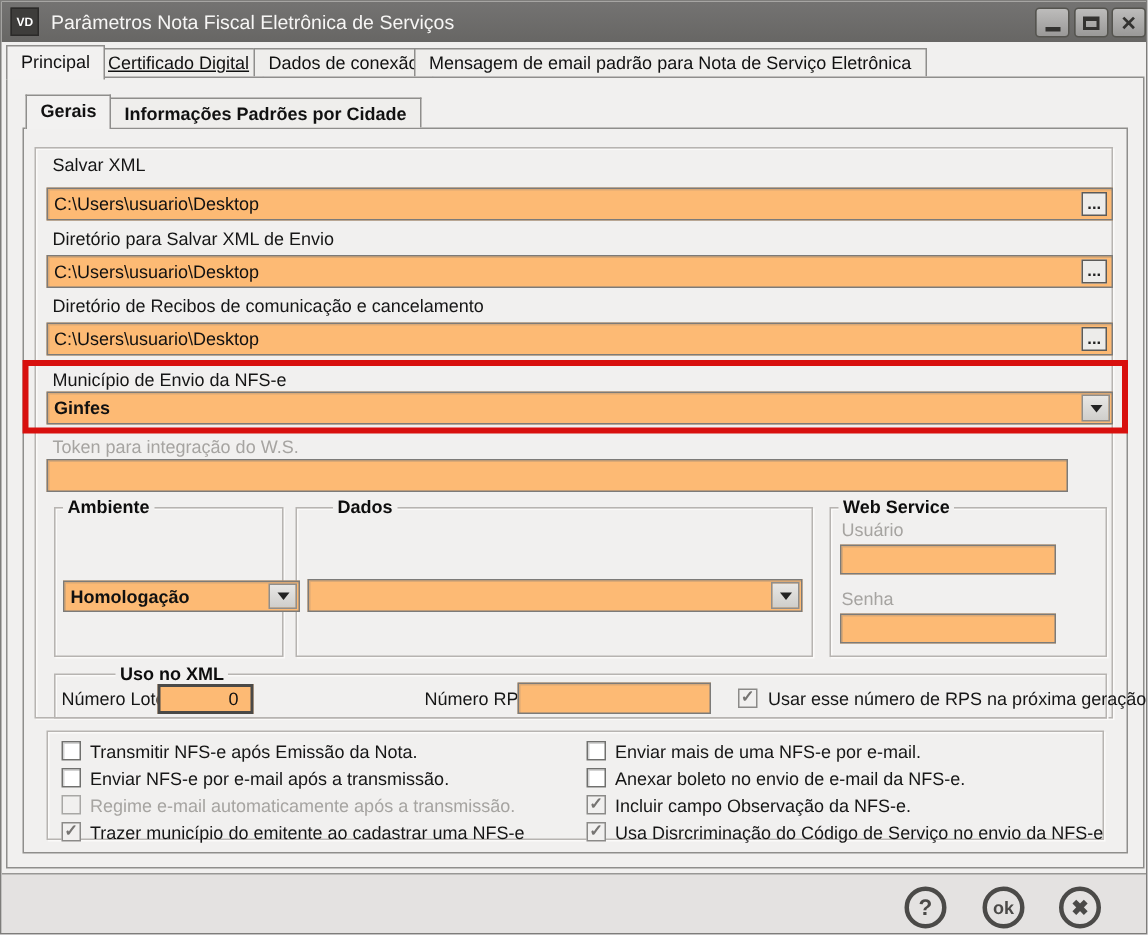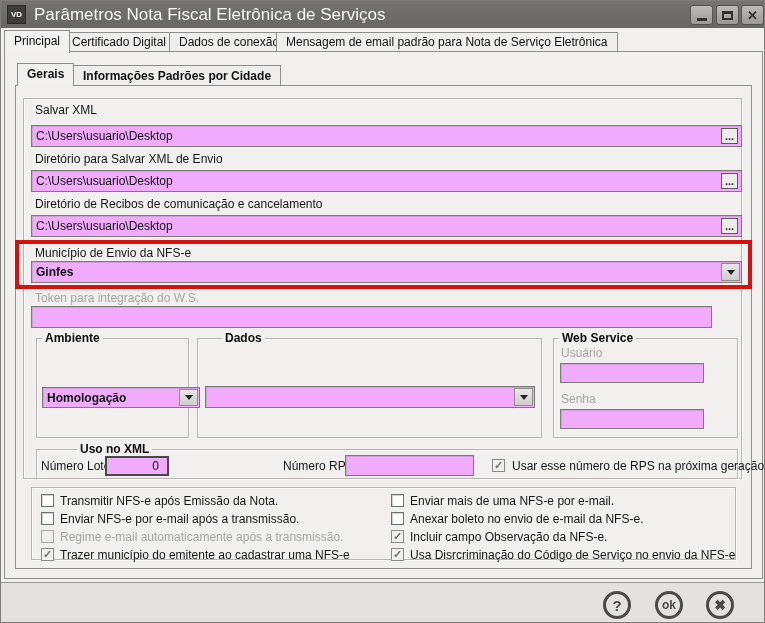--- a/index.html
+++ b/index.html
@@ -10,21 +10,21 @@
     background:#f1f0ef; border:1px solid #7e7d7b; overflow:hidden;
     -webkit-font-smoothing:antialiased;
   }
   
   .titlebar { position:absolute; left:0; top:0; width:765px; height:27px;
     background:linear-gradient(#747372,#676664); }
   .app-icon { position:absolute; left:6px; top:4px; width:19px; height:19px;
     background:#3e3d3b; border:1px solid #2b2a29; color:#fff; font-size:8px; font-weight:bold;
     display:flex; align-items:center; justify-content:center; }
   .title-text { position:absolute; left:33px; top:0; height:27px; line-height:27px;
-    color:#f7f6f5; font-size:17px; white-space:nowrap; }
+    color:#f7f6f5; font-size:13px; white-space:nowrap; }
   .winbtn { position:absolute; top:4px; width:23px; height:20px; border-radius:3px;
     background:linear-gradient(#bdbcbb,#9a9998); border:1px solid #55544f;
     display:flex; align-items:center; justify-content:center; }
   .winbtn.min { left:689px; } .winbtn.max { left:715px; } .winbtn.cls { left:740px; }
   .glyph-min { width:10px; height:3px; background:#333230; margin-top:9px; }
   .glyph-max { width:11px; height:9px; border:2px solid #333230; border-top-width:3px; }
   .glyph-cls { color:#333230; font-size:13px; font-weight:bold; line-height:1; }
   
   .tab { position:absolute; border:1px solid #8f8e8c; border-bottom:none; background:#f1f0ef;
     font-size:12px; color:#111; padding:0 9px; white-space:nowrap; }
@@ -37,21 +37,21 @@
   .page2 { position:absolute; left:14px; top:84px; width:737px; height:484px;
     border:1px solid #8f8e8c; background:#f1f0ef; z-index:1; }
   
   .groupbox { position:absolute; border:1px solid #b7b4b1;
     box-shadow:1px 1px 0 #fbfaf9, inset 1px 1px 0 #fbfaf9; z-index:2; }
   .legend { position:absolute; font-size:12px; font-weight:bold; color:#0d0d0d;
     background:#f1f0ef; padding:0 3px; white-space:nowrap; z-index:3; }
   
   .lbl { position:absolute; font-size:12px; color:#161616; white-space:nowrap; z-index:3; }
   .lbl.dim { color:#a6a4a1; }
-  .field { position:absolute; background:#f0abfc; border:1px solid #7c7b79;
+  .field { position:absolute; background:#fdba74; border:1px solid #7c7b79;
     box-shadow:inset 1px 1px 0 rgba(120,120,120,.25); z-index:3;
     font-size:12px; color:#111; }
   .field .val { position:absolute; left:4px; top:0; right:22px; height:100%;
     display:flex; align-items:center; white-space:nowrap; overflow:hidden; }
   .browse-btn { position:absolute; right:3px; top:2px; bottom:2px; width:17px;
     background:#edecea; border:1px solid #5c5b59; font-size:11px; font-weight:bold; color:#222;
     display:flex; align-items:flex-end; justify-content:center; line-height:10px; padding-bottom:2px;}
   .combo-btn { position:absolute; right:1px; top:1px; bottom:1px; width:19px;
     background:linear-gradient(#e8e7e5,#cfcecb); border:1px solid #8f8e8c;
     display:flex; align-items:center; justify-content:center; }
@@ -89,21 +89,21 @@
       </div>
     <div class="winbtn max">
         <span class="glyph-max"></span>
       </div>
     <div class="winbtn cls">
         <span class="glyph-cls">✕</span>
       </div>
   </div>
 
   <div class="tab lvl1 sel" style="left:3px;">Principal</div>
-  <div class="tab lvl1" style="left:61px;">Certificado Digital</div>
+  <div class="tab lvl1" style="left:61px;text-decoration:underline;">Certificado Digital</div>
   <div class="tab lvl1" style="left:168px;">Dados de conexão</div>
   <div class="tab lvl1" style="left:275px;">Mensagem de email padrão para Nota de Serviço Eletrônica</div>
 
   <div class="page1"></div>
 
   <div class="tab lvl2 sel" style="left:16px;">Gerais</div>
   <div class="tab lvl2" style="left:72px;">Informações Padrões por Cidade</div>
 
   <div class="page2"></div>
 

